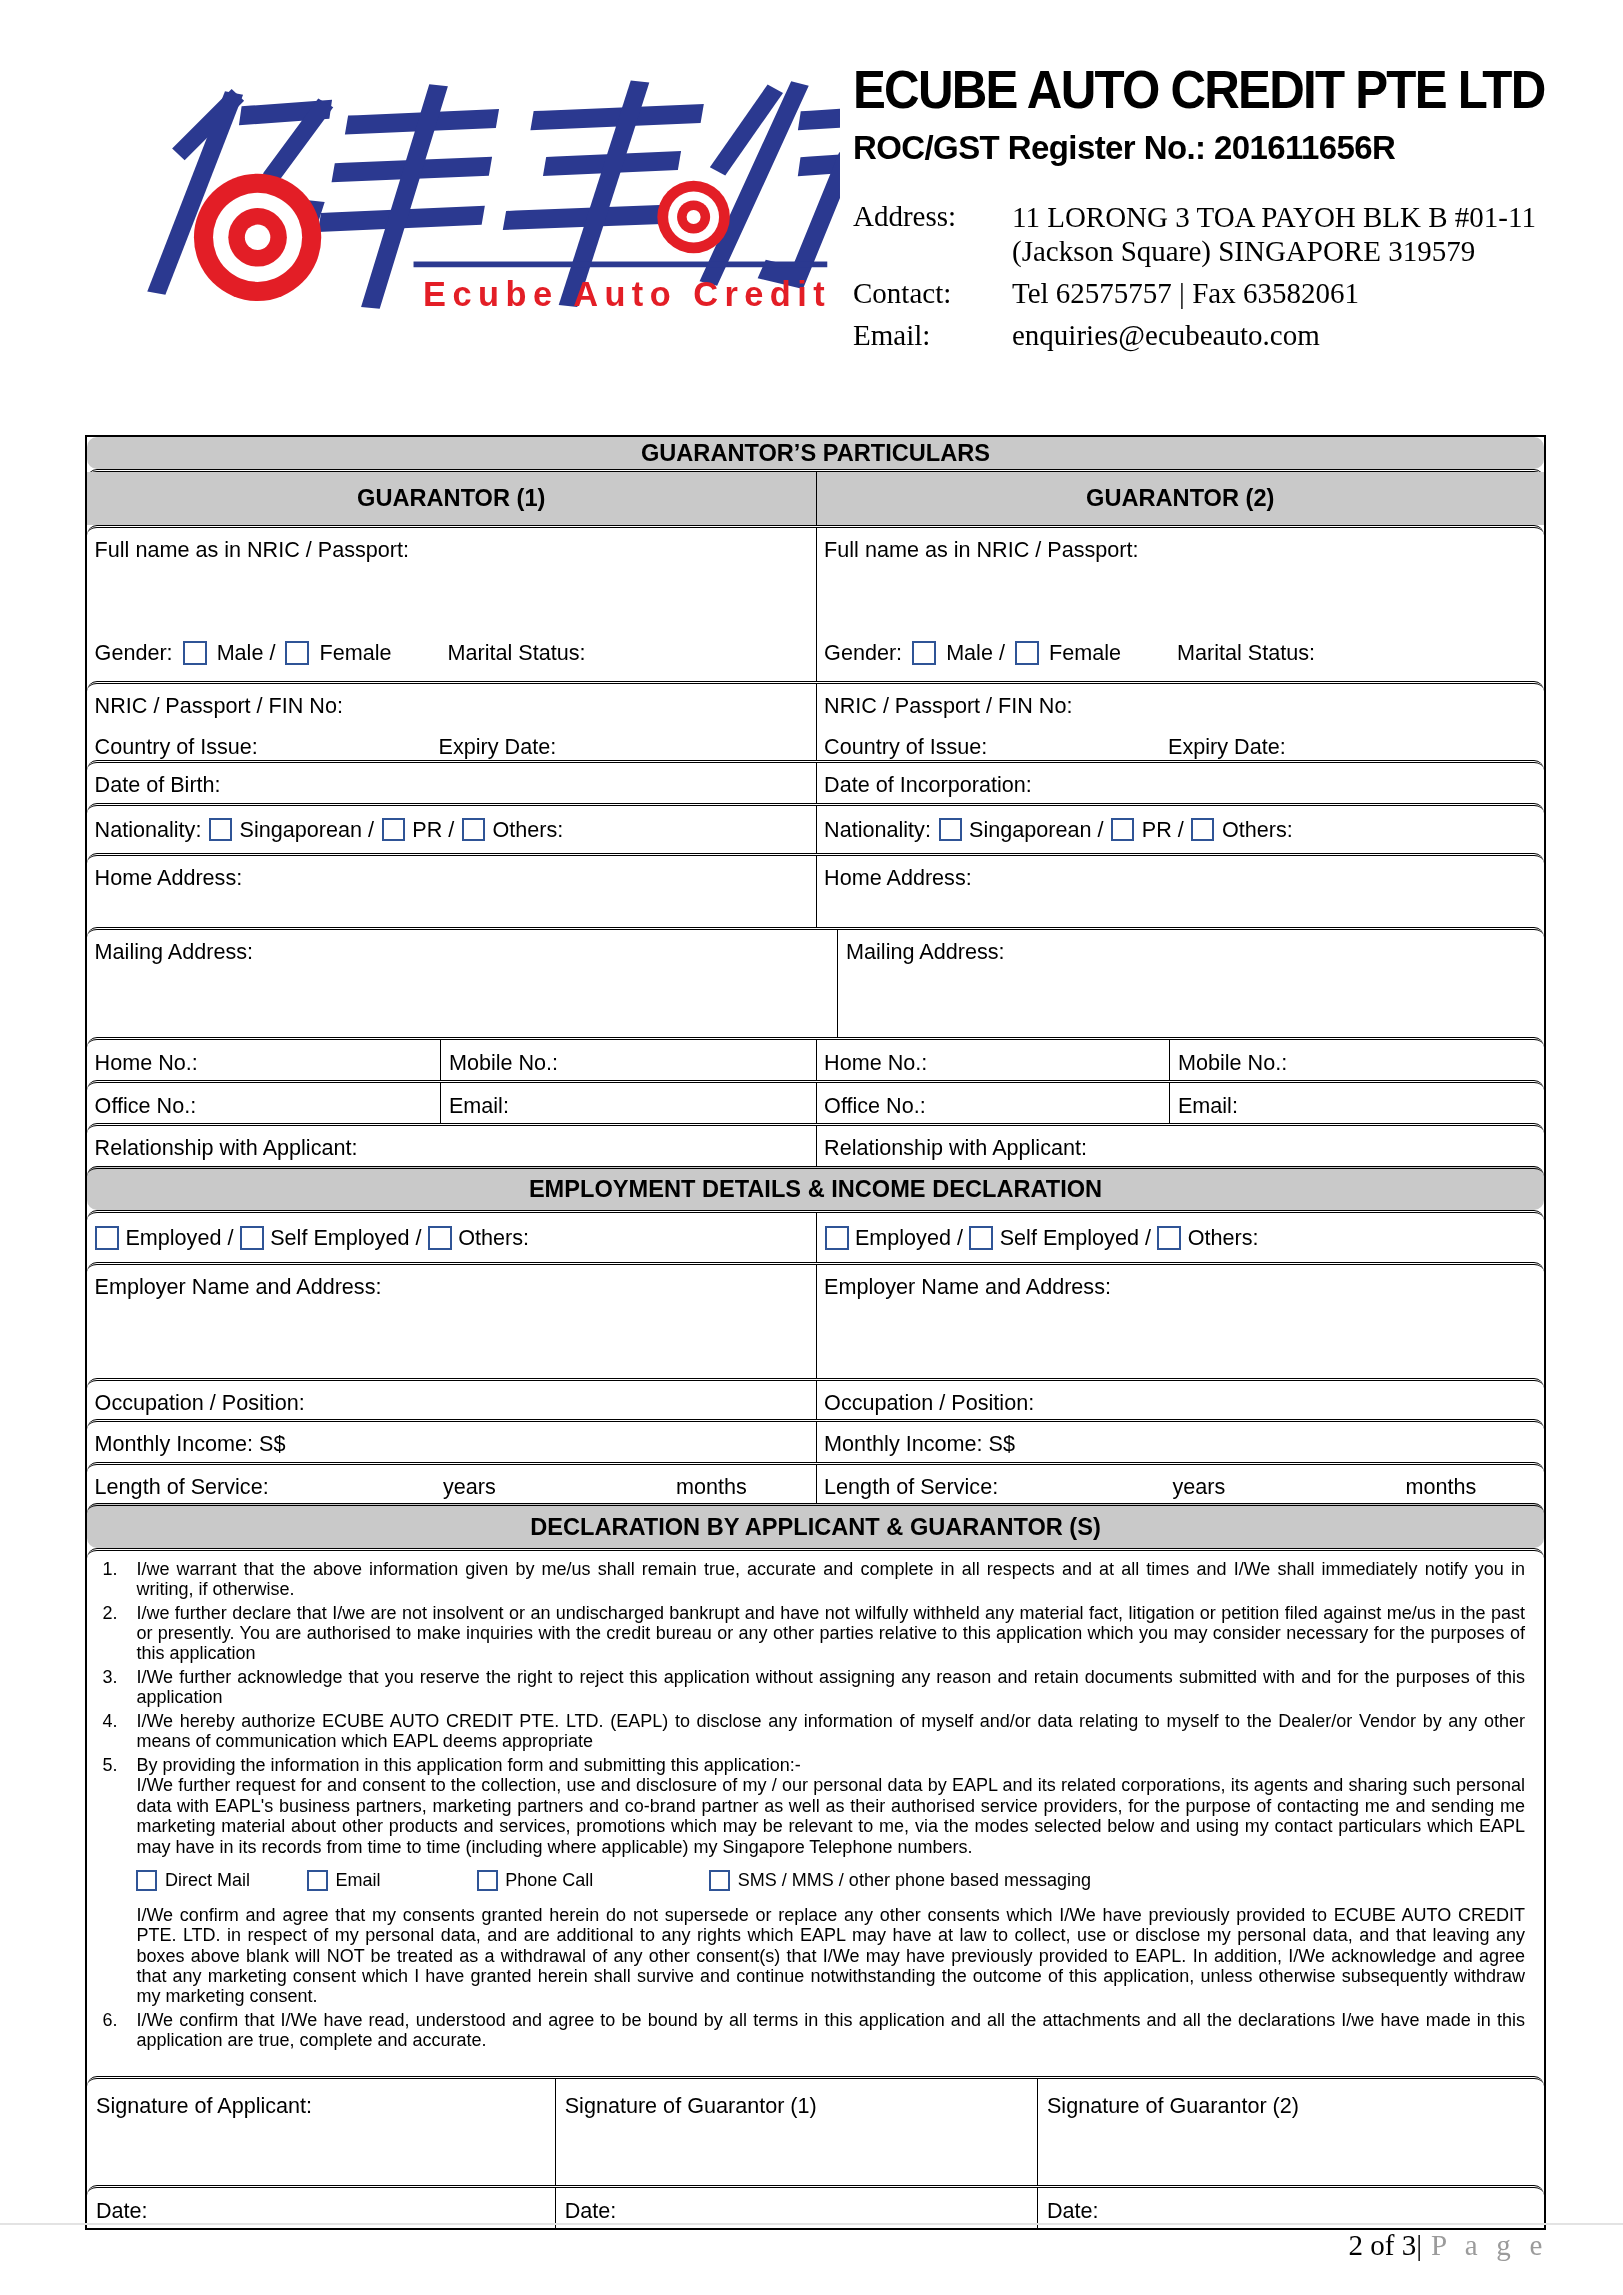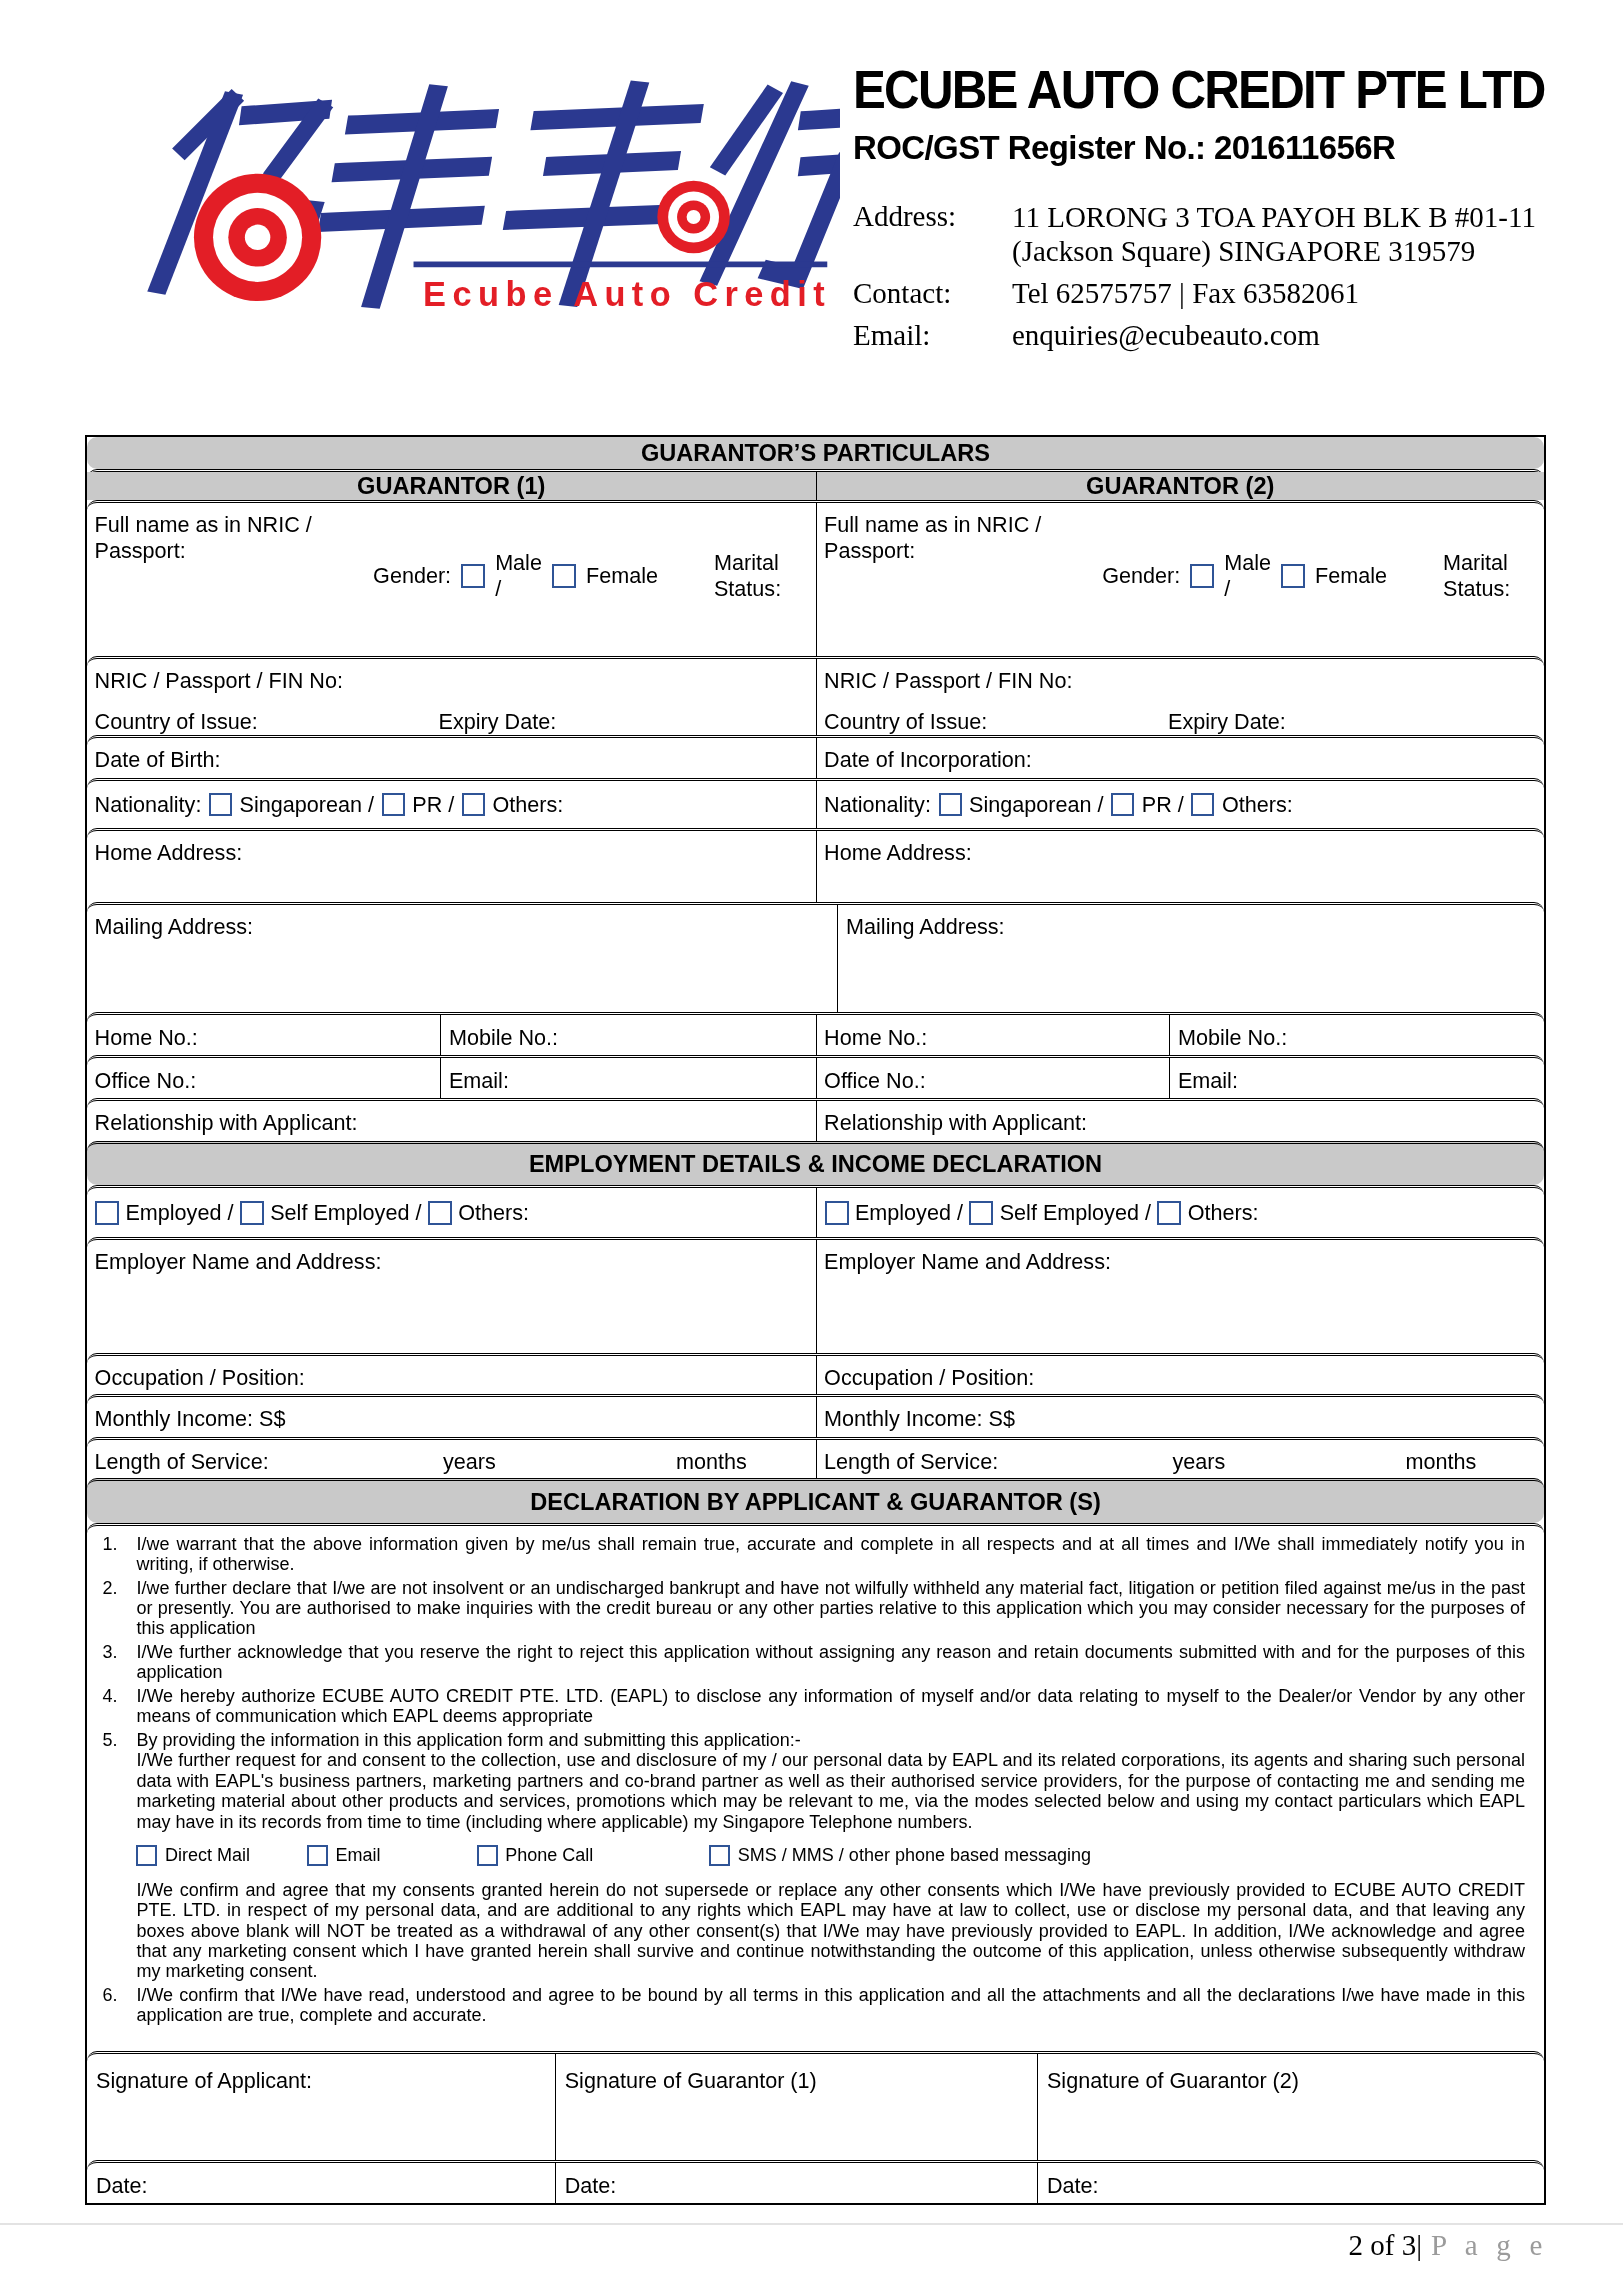--- a/index.html
+++ b/index.html
@@ -23,24 +23,24 @@
   .row + .row { border-top: 3.8px double #000; }
   .sechdr { background: #c9c9c9; font-weight: bold; font-size: 23.6px; align-items: center; justify-content: center; text-align: center; }
   .half { width: 50%; padding: 9px 7.6px; }
   .half + .half { border-left: 1.9px solid #000; }
   .q { padding: 10.2px 7.6px; }
   .q1 { width: 48.5%; }
   .q2 { width: 51.5%; border-left: 1.3px solid #000; }
   .lbl { font-size: 21.6px; }
 
   .r-sec1 { height: 32px; }
-  .r-gheads { height: 31px; }
+  .r-gheads { height: 56px; }
   .r-gheads .half { display: flex; align-items: center; justify-content: center; padding: 0; }
   .r-fullname { height: 156px; }
-  .r-fullname .half { display: flex; flex-direction: row; justify-content: space-between; padding-bottom: 15.3px; }
+  .r-fullname .half { display: flex; flex-direction: column; justify-content: space-between; padding-bottom: 15.3px; }
   .gender-line { display: flex; align-items: center; gap: 10px; font-size: 21.6px; }
   .marital { margin-left: 46px; }
   .r-nric { height: 79px; }
   .nric-l1 { margin-bottom: 15.3px; }
   .nric-l2 { display: flex; font-size: 21.6px; }
   .country { width: 344px; flex: none; }
   .r-dob { height: 43px; }
   .r-nat { height: 50px; }
   .r-nat .half { display: flex; align-items: center; gap: 7.6px; }
   .r-homeaddr { height: 74px; }

